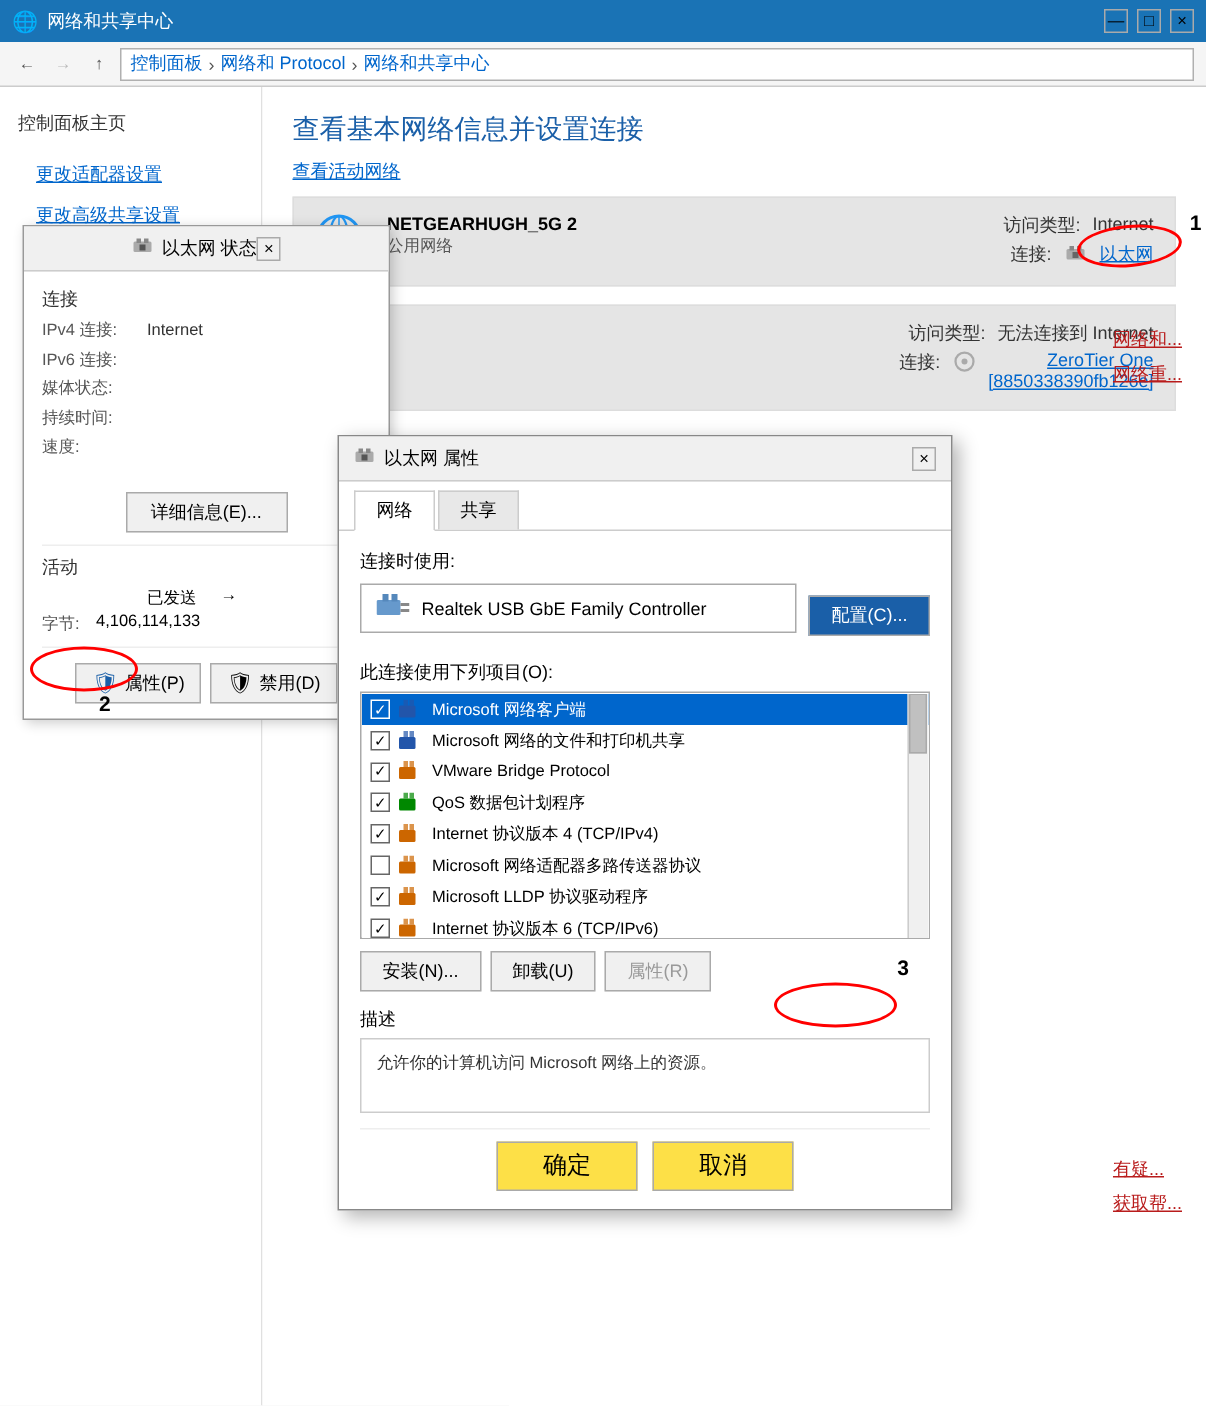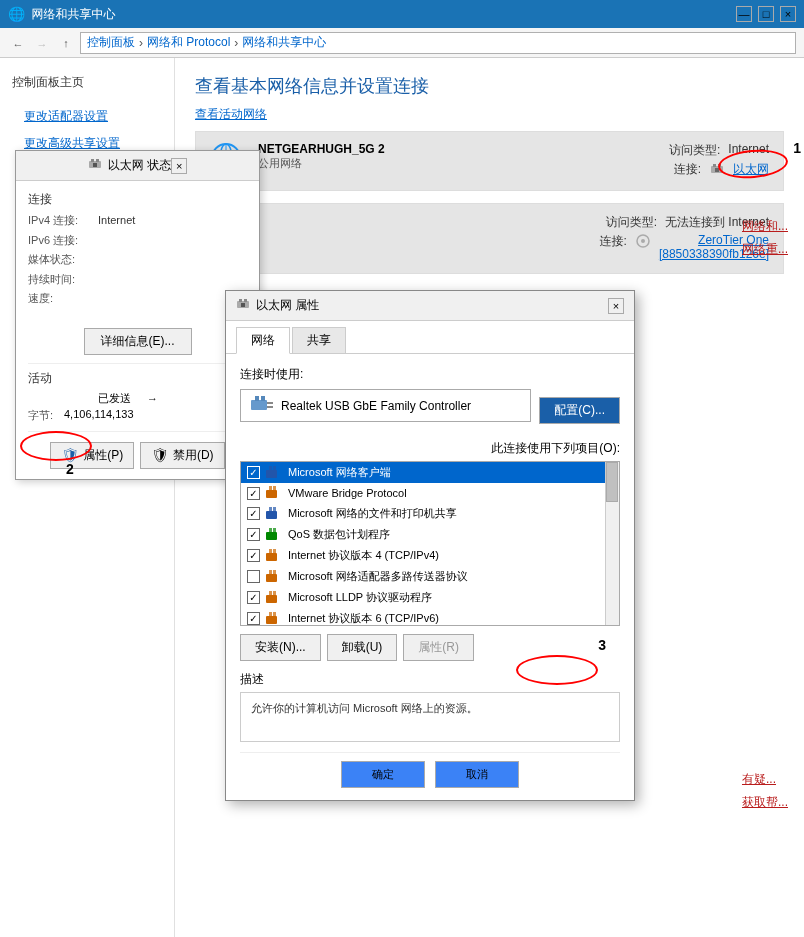--- a/index.html
+++ b/index.html
@@ -364,24 +364,24 @@
     .desc-label { font-size: 12px; margin-bottom: 4px; }
     .props-btn-row {
       display: flex;
       justify-content: center;
       gap: 10px;
       border-top: 1px solid #eee;
       padding-top: 8px;
     }
     .props-ok-btn {
       padding: 5px 30px;
-      background: #3b82f6;
-      border: 1px solid #aaa;
-      cursor: pointer;
-      font-size: 11px;
+      background: #fde047;
+      border: 1px solid #aaa;
+      cursor: pointer;
+      font-size: 16px;
     }
     .right-link {
       color: #b91c1c;
       text-decoration: underline;
       cursor: pointer;
       display: block;
       margin-bottom: 6px;
     }
 
     
@@ -634,55 +634,55 @@
         <span style="font-size:12px;">Realtek USB GbE Family Controller</span>
       </div>
       <button class="config-btn" style="position:relative; z-index:25;">
         <span>配置(C)...</span>
       </button>
     </div>
 
     <div class="circle-red" style="position:absolute; top:364px; right:36px; width:82px; height:30px; z-index:30;"></div>
     <span class="number-badge" style="position:absolute; top:346px; right:28px; font-size:14px; font-weight:bold; z-index:31;">3</span>
 
-    <div class="items-label" style="margin-top:8px;text-align:right;">此连接使用下列项目(O):</div>
+    <div class="items-label" style="margin-top:8px;">此连接使用下列项目(O):</div>
     <div class="items-listbox">
       <div id="list-items-container">
           <div class="list-item-row selected">
             <div class="checkbox checked" style="background: rgb(0, 102, 204); border-color: white;"></div>
             <div class="item-icon">
               <svg width="16" height="14" viewBox="0 0 16 14">
                 <rect x="0" y="4" width="11" height="8" fill="#2255aa" rx="1"></rect>
                 <rect x="3" y="0" width="3" height="4" fill="#2255aa" opacity="0.7"></rect>
                 <rect x="7" y="0" width="3" height="4" fill="#2255aa" opacity="0.7"></rect>
               </svg>
             </div>
             <span style="color: white;">Microsoft 网络客户端</span>
           </div>
           <div class="list-item-row">
             <div class="checkbox checked"></div>
             <div class="item-icon">
               <svg width="16" height="14" viewBox="0 0 16 14">
-                <rect x="0" y="4" width="11" height="8" fill="#cc6600" rx="1"></rect>
-                <rect x="3" y="0" width="3" height="4" fill="#cc6600" opacity="0.7"></rect>
-                <rect x="7" y="0" width="3" height="4" fill="#cc6600" opacity="0.7"></rect>
+                <rect x="0" y="4" width="11" height="8" fill="#2255aa" rx="1"></rect>
+                <rect x="3" y="0" width="3" height="4" fill="#2255aa" opacity="0.7"></rect>
+                <rect x="7" y="0" width="3" height="4" fill="#2255aa" opacity="0.7"></rect>
               </svg>
             </div>
-            <span>VMware Bridge Protocol</span>
+            <span>Microsoft 网络的文件和打印机共享</span>
           </div>
           <div class="list-item-row">
             <div class="checkbox checked"></div>
             <div class="item-icon">
               <svg width="16" height="14" viewBox="0 0 16 14">
-                <rect x="0" y="4" width="11" height="8" fill="#2255aa" rx="1"></rect>
-                <rect x="3" y="0" width="3" height="4" fill="#2255aa" opacity="0.7"></rect>
-                <rect x="7" y="0" width="3" height="4" fill="#2255aa" opacity="0.7"></rect>
+                <rect x="0" y="4" width="11" height="8" fill="#cc6600" rx="1"></rect>
+                <rect x="3" y="0" width="3" height="4" fill="#cc6600" opacity="0.7"></rect>
+                <rect x="7" y="0" width="3" height="4" fill="#cc6600" opacity="0.7"></rect>
               </svg>
             </div>
-            <span>Microsoft 网络的文件和打印机共享</span>
+            <span>VMware Bridge Protocol</span>
           </div>
           <div class="list-item-row">
             <div class="checkbox checked"></div>
             <div class="item-icon">
               <svg width="16" height="14" viewBox="0 0 16 14">
                 <rect x="0" y="4" width="11" height="8" fill="#008800" rx="1"></rect>
                 <rect x="3" y="0" width="3" height="4" fill="#008800" opacity="0.7"></rect>
                 <rect x="7" y="0" width="3" height="4" fill="#008800" opacity="0.7"></rect>
               </svg>
             </div>

